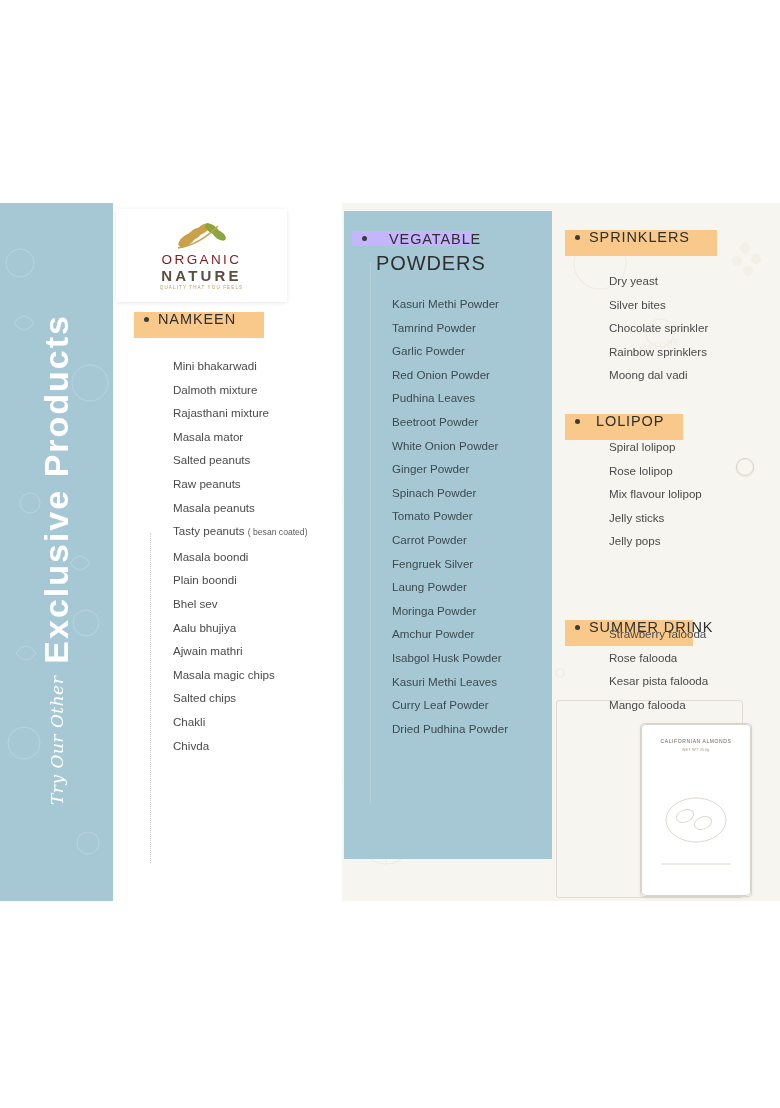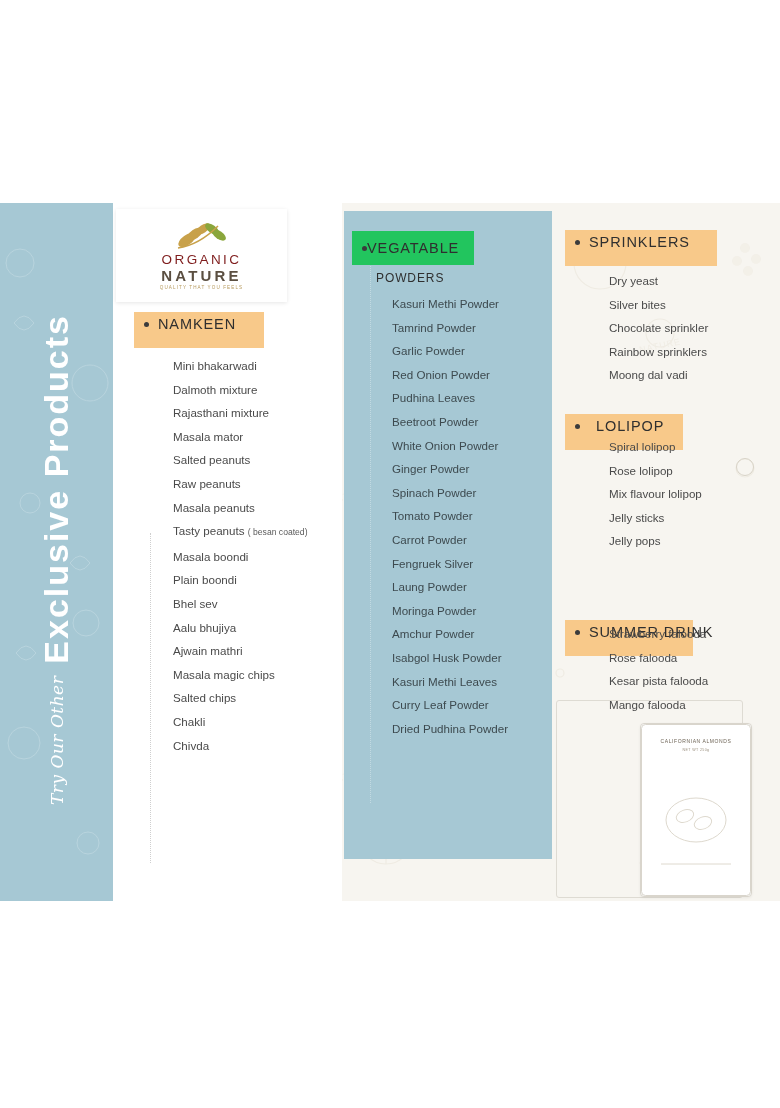--- a/index.html
+++ b/index.html
@@ -149,47 +149,47 @@
   }
 
   
   .heading {
     position: absolute;
     display: flex;
     align-items: center;
     gap: 9px;
     box-sizing: border-box;
     padding: 0 12px 12px 10px;
-    height: 36px;
+    height: 26px;
   }
   .heading.peach { background: #f8c98a; }
   .heading .dot {
     width: 5px; height: 5px; border-radius: 50%;
     background: #3b3b3b; flex: none;
   }
   .heading .txt {
     font-size: 14.5px;
     letter-spacing: .9px;
     color: #2f2f2f;
     white-space: nowrap;
     font-family: "Liberation Sans", sans-serif;
   }
   .heading.two-line {
     height: auto;
     padding: 0;
     background: none;
     display: block;
   }
   .heading .line1 {
-    display: flex; align-items: center; gap: 0;
-    background: #22c55e; height: 34px; padding: 0 12px 0 10px;
+    display: flex; align-items: center; gap: 22px;
+    background: #c4b5fd; height: 15px; padding: 0 12px 0 10px;
     box-sizing: border-box; width: 122px;
   }
   .heading .line2 {
-    font-size: 12px;
+    font-size: 20px;
     letter-spacing: .9px;
     color: #2f2f2f;
     padding-left: 24px;
     margin-top: 6px;
   }
 
   
   .items {
     position: absolute;
     list-style: none;

